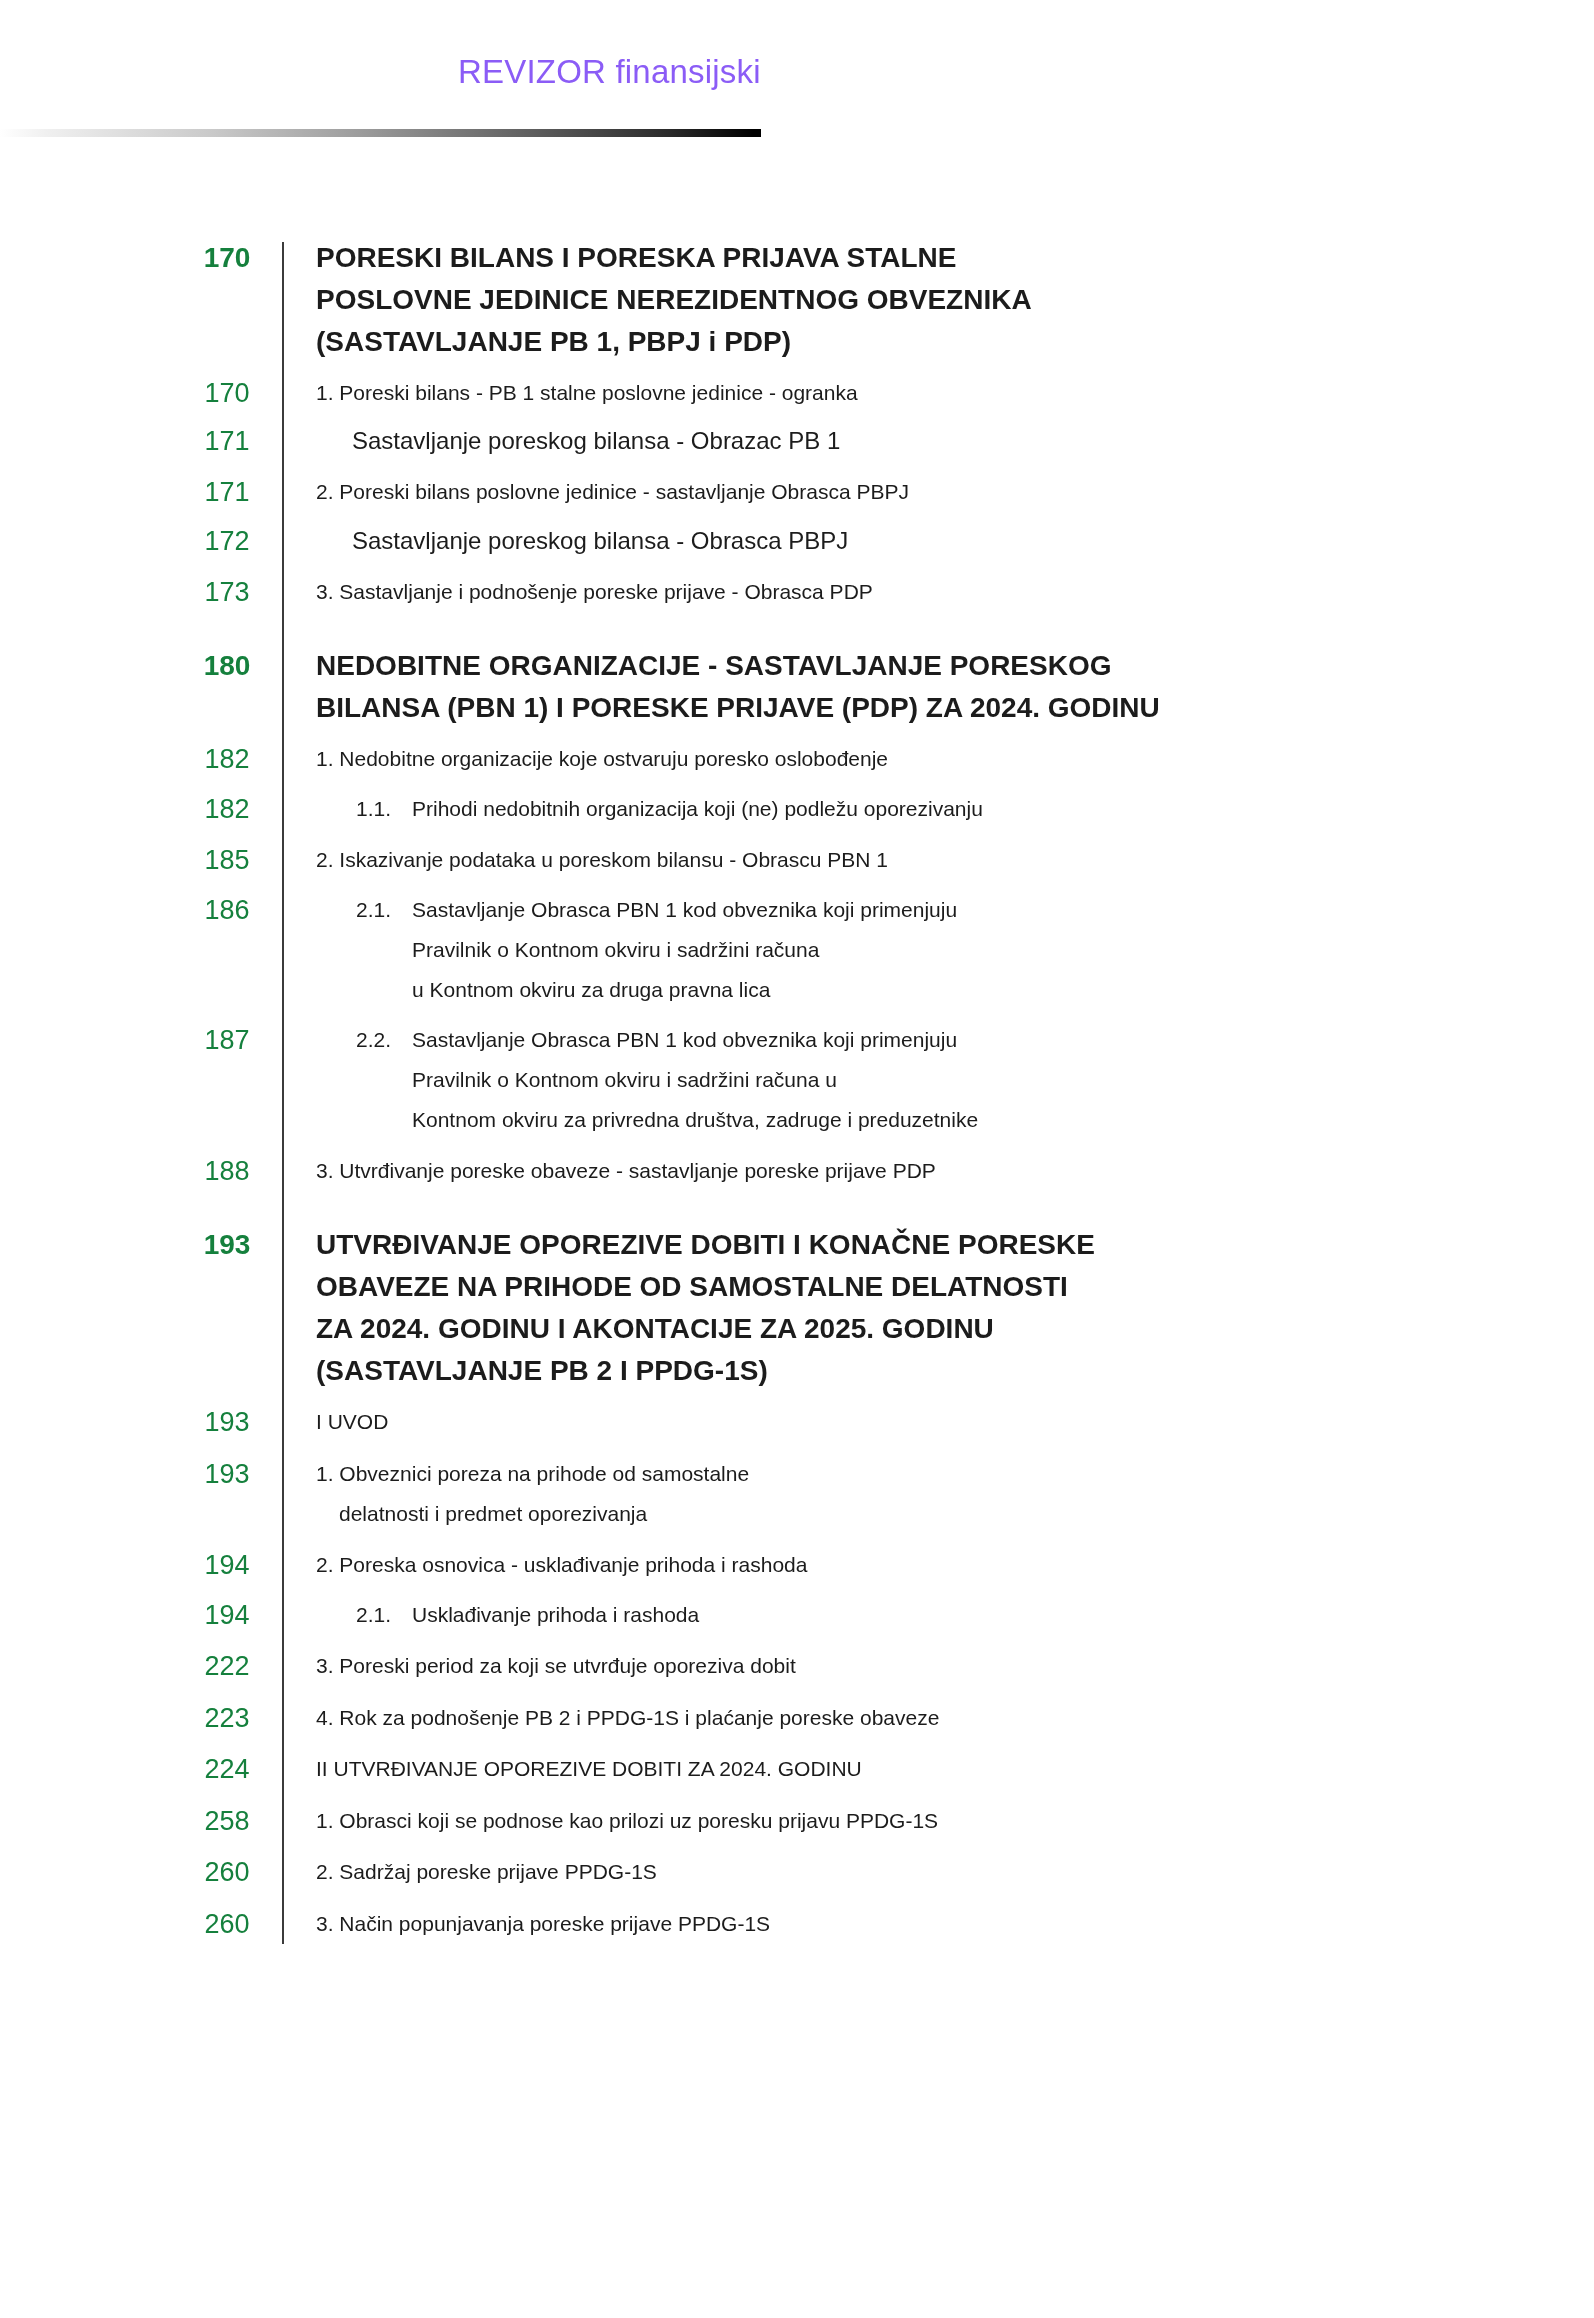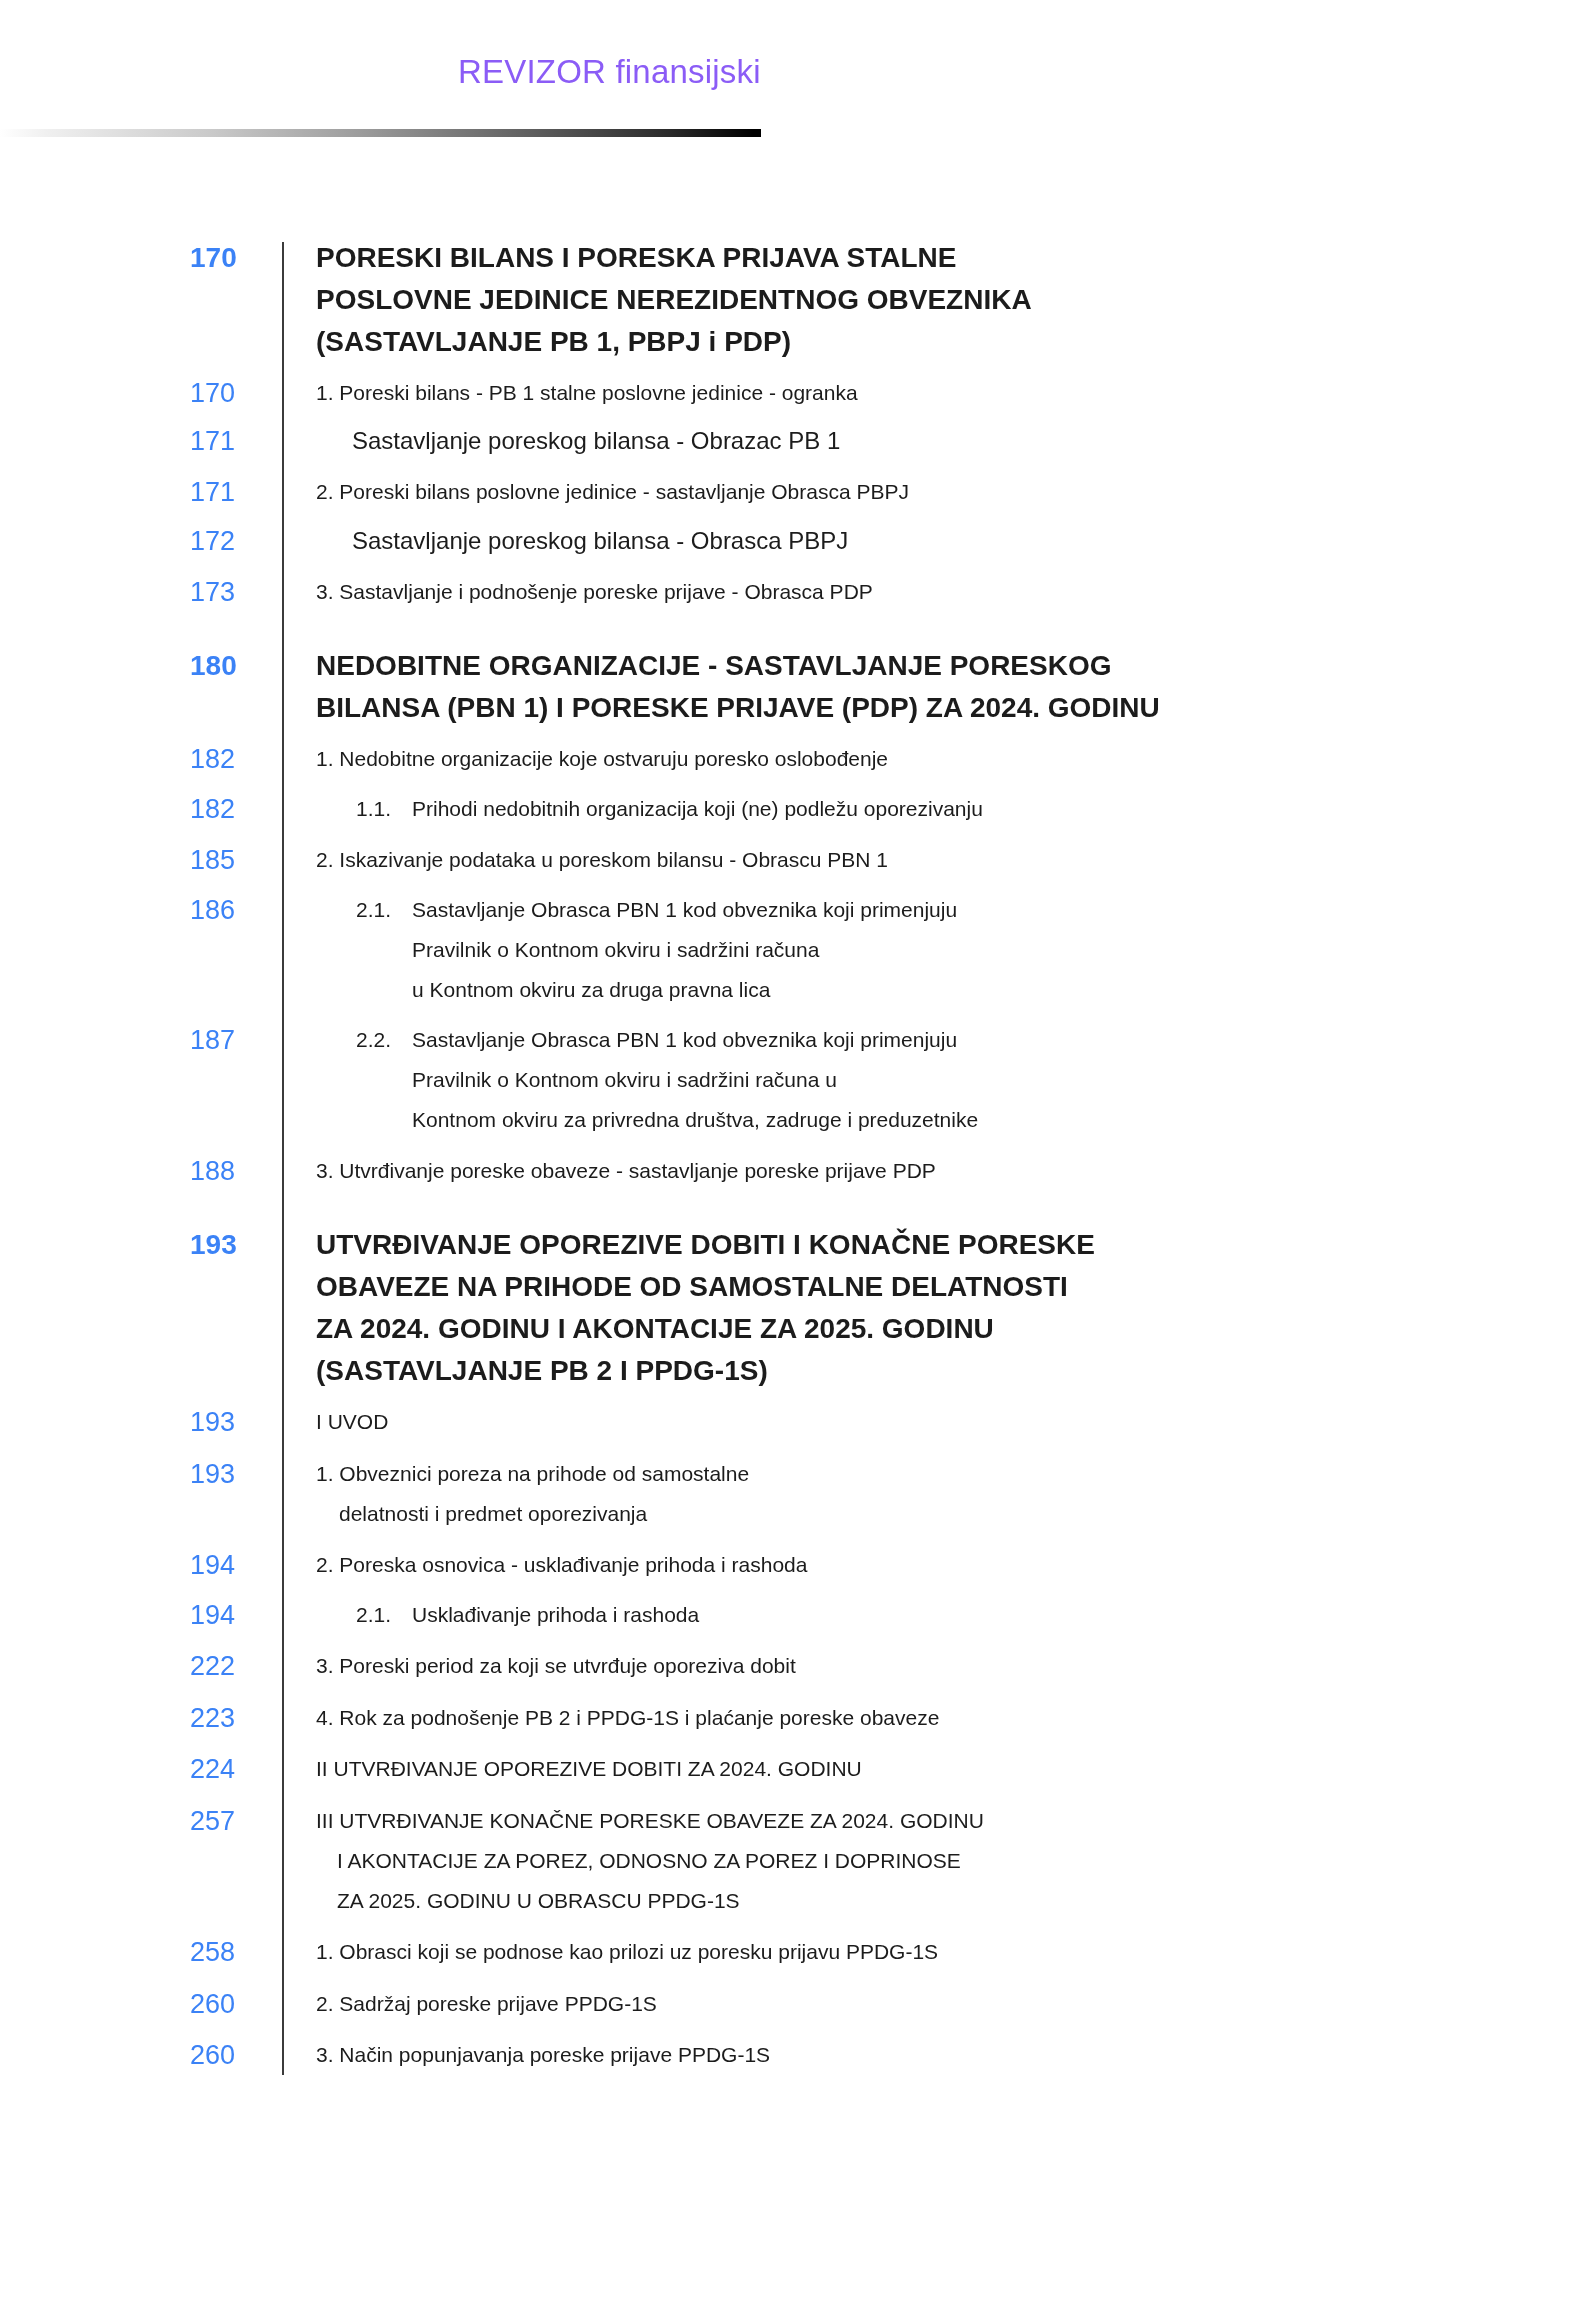--- a/index.html
+++ b/index.html
@@ -58,26 +58,26 @@
   }
 
   .toc-row {
     display: flex;
     align-items: flex-start;
     position: relative;
   }
   .toc-page {
     width: 92px;
     flex: 0 0 92px;
-    text-align: left;
+    text-align: center;
     padding-right: 18px;
     box-sizing: border-box;
     font-size: 27px;
     line-height: 40px;
-    color: #3b82f6;
+    color: #15803d;
   }
   .toc-text {
     flex: 1 1 auto;
     padding-left: 34px;
     font-size: 21px;
     line-height: 40px;
     color: #1c1c1c;
     white-space: pre-line;
   }
 
@@ -236,25 +236,20 @@
       <div class="toc-text">3. Poreski period za koji se utvrđuje oporeziva dobit</div>
     </div>
     <div class="toc-row lvl1">
       <div class="toc-page">223</div>
       <div class="toc-text">4. Rok za podnošenje PB 2 i PPDG-1S i plaćanje poreske obaveze</div>
     </div>
     <div class="toc-row roman">
       <div class="toc-page">224</div>
       <div class="toc-text"><span class="roman-body">II UTVRĐIVANJE OPOREZIVE DOBITI ZA 2024. GODINU</span></div>
     </div>
-    <div class="toc-row roman">
-      <div class="toc-page">257</div>
-      <div class="toc-text"><span class="roman-body">III UTVRĐIVANJE KONAČNE PORESKE OBAVEZE ZA 2024. GODINU</span><span class="roman-body indented">I AKONTACIJE ZA POREZ, ODNOSNO ZA POREZ I DOPRINOSE
-ZA 2025. GODINU U OBRASCU PPDG-1S</span></div>
-    </div>
     <div class="toc-row lvl1">
       <div class="toc-page">258</div>
       <div class="toc-text">1. Obrasci koji se podnose kao prilozi uz poresku prijavu PPDG-1S</div>
     </div>
     <div class="toc-row lvl1">
       <div class="toc-page">260</div>
       <div class="toc-text">2. Sadržaj poreske prijave PPDG-1S</div>
     </div>
     <div class="toc-row lvl1">
       <div class="toc-page">260</div>

